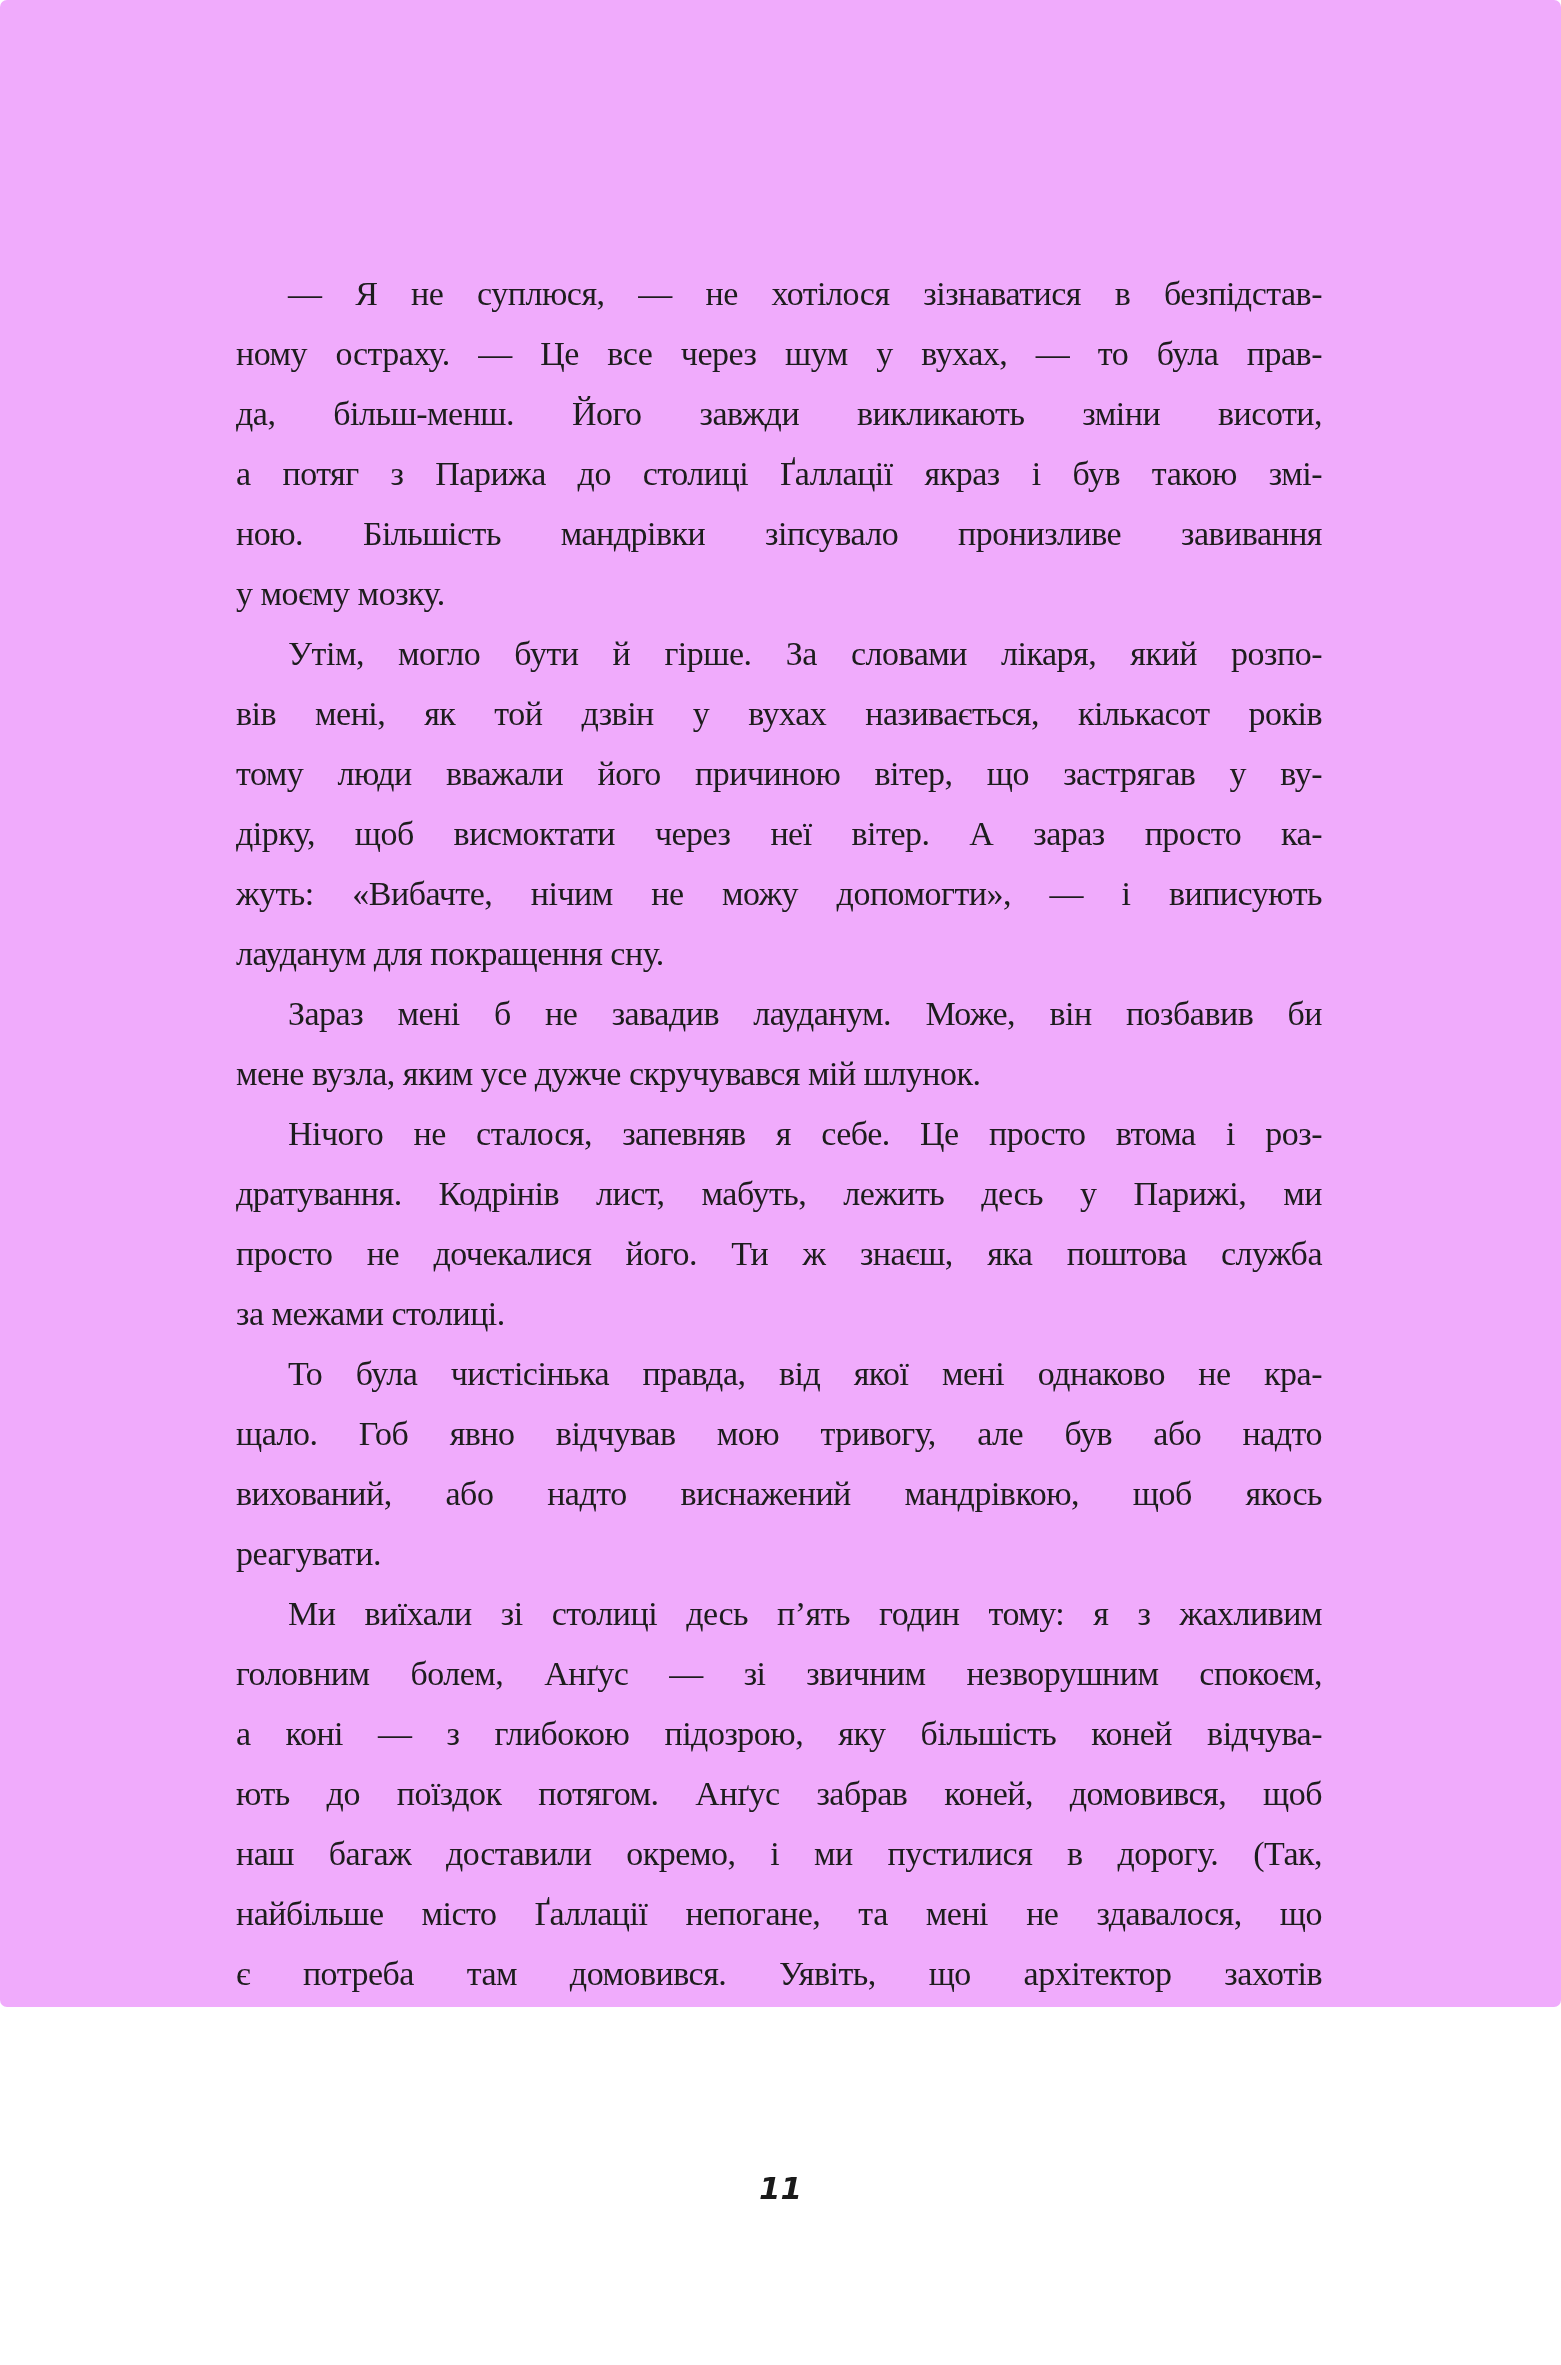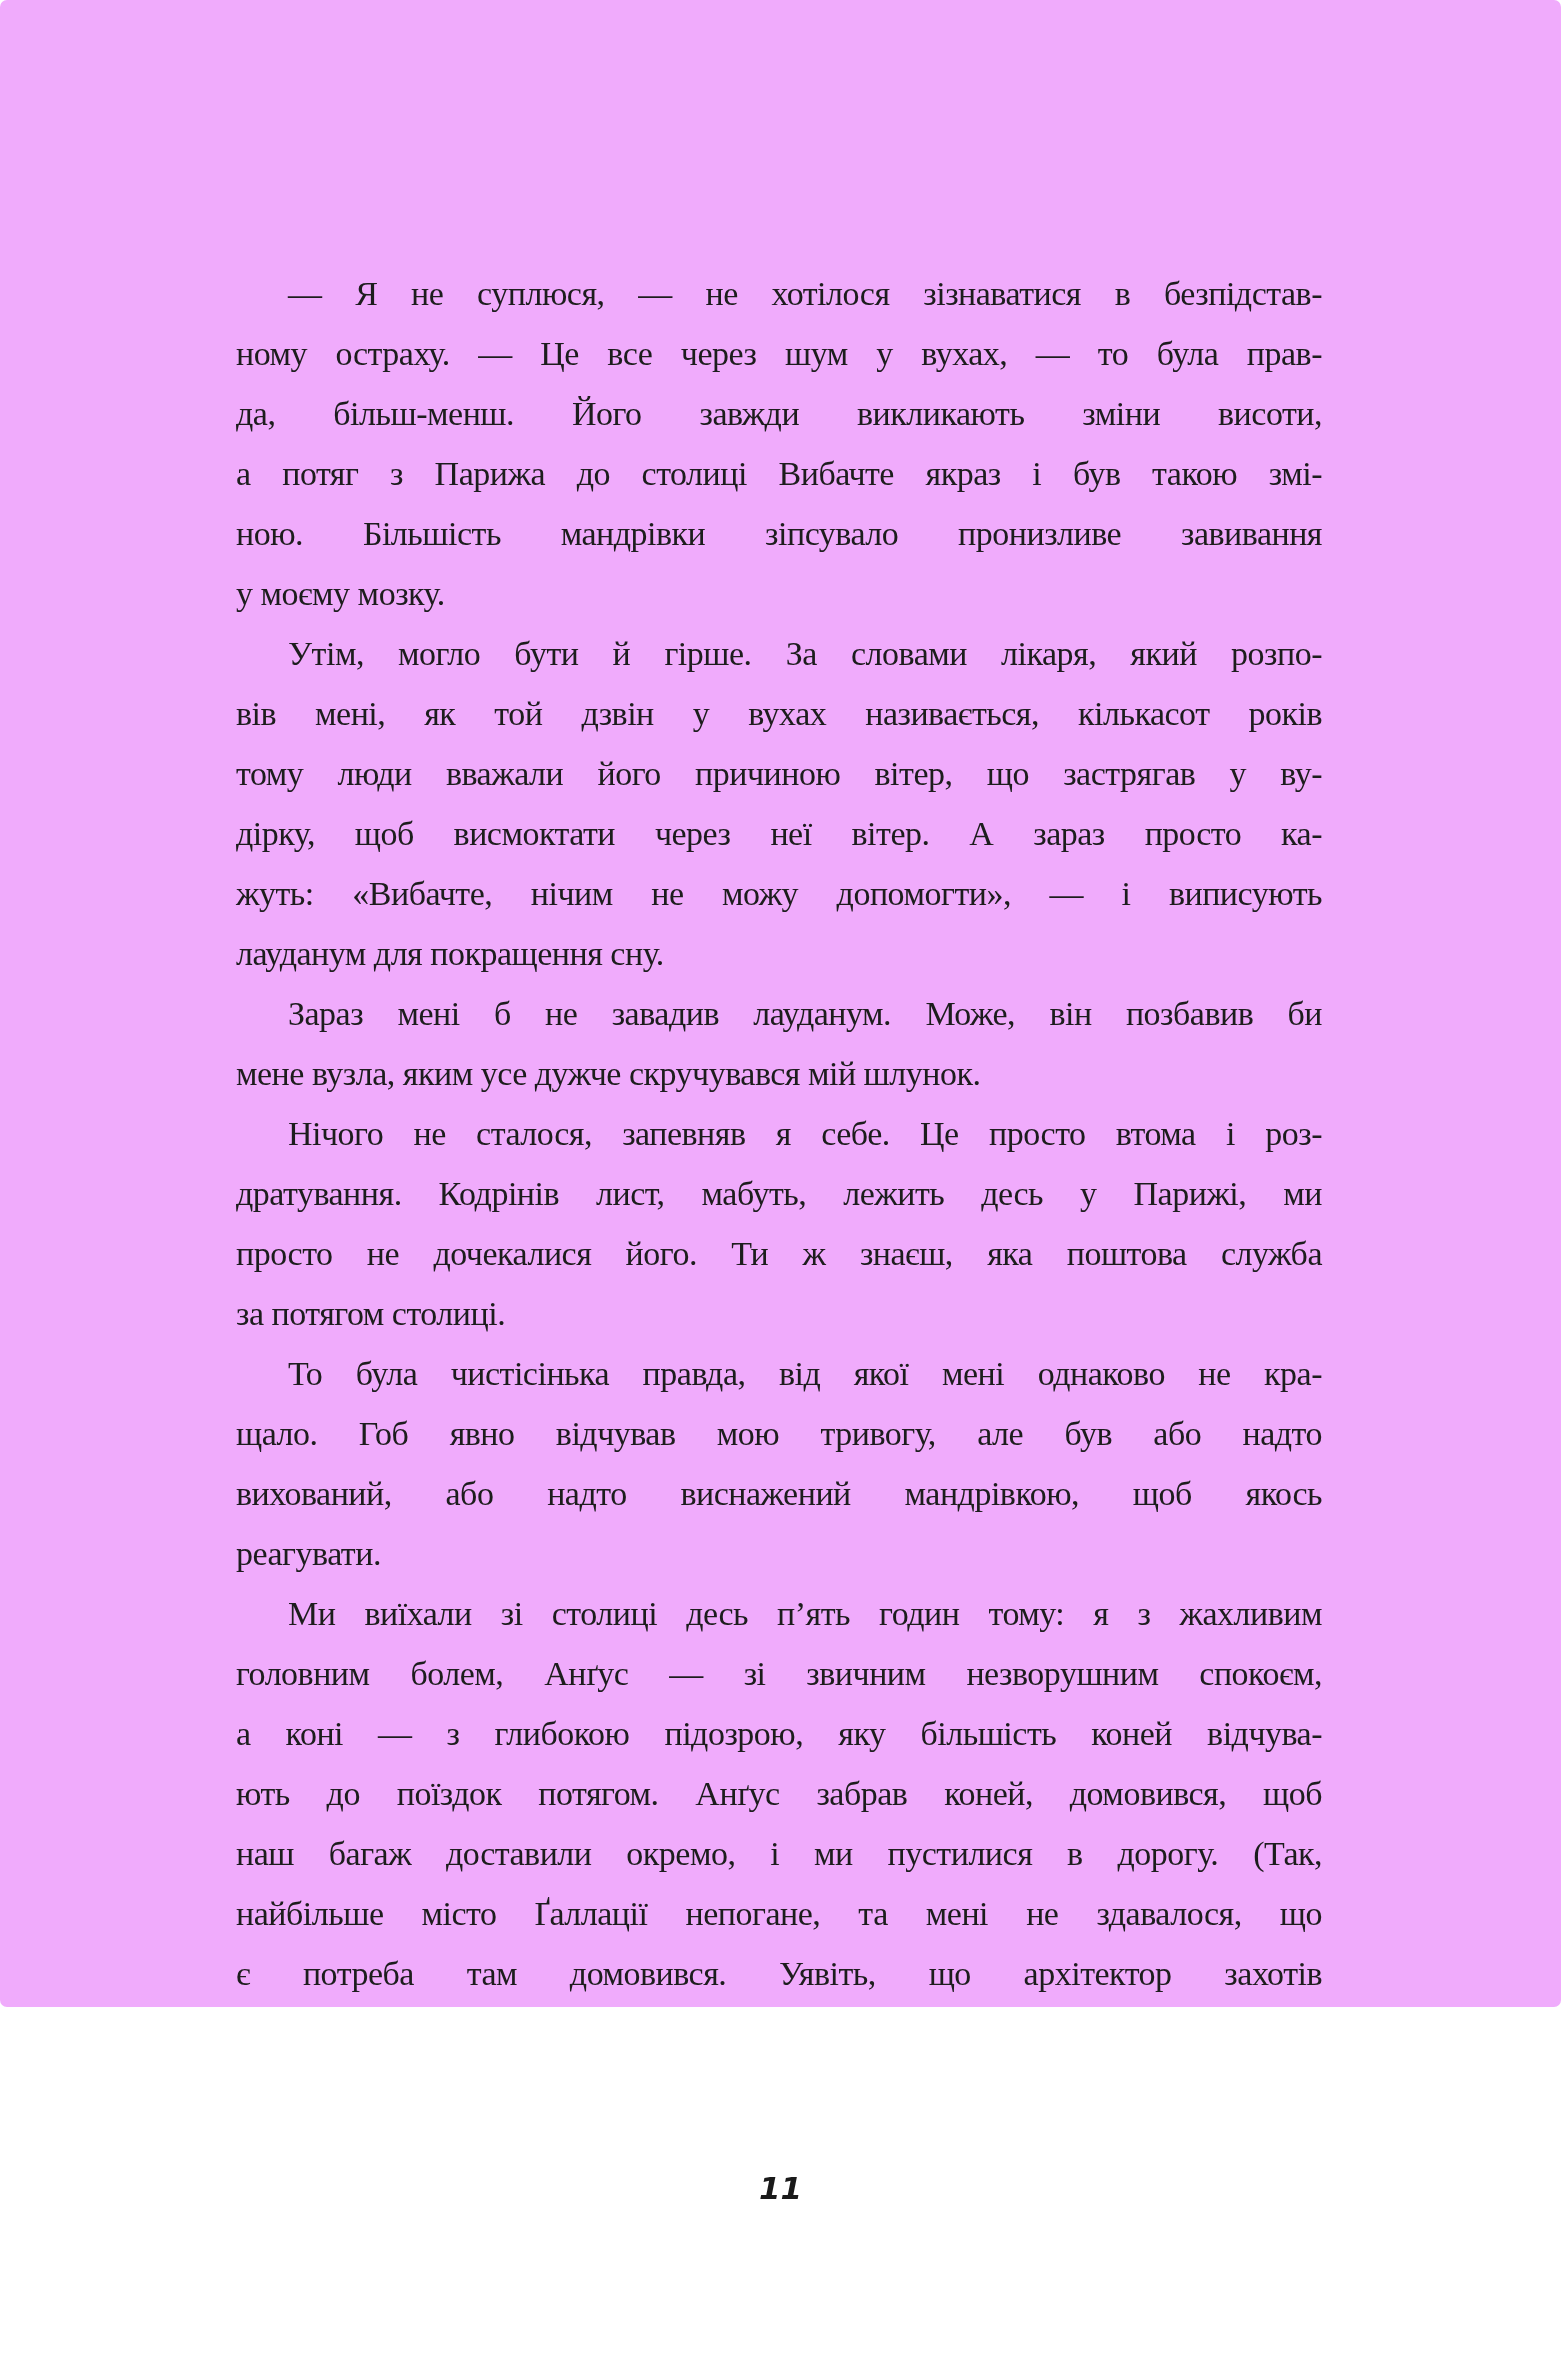--- a/index.html
+++ b/index.html
@@ -62,21 +62,21 @@
 </head>
 <body>
 
 <div class="page">
   <div class="text-block">
 
     <div>
       <span class="line indent">— Я не суплюся, — не хотілося зізнаватися в безпідстав-</span>
       <span class="line">ному остраху. — Це все через шум у вухах, — то була прав-</span>
       <span class="line">да, більш-менш. Його завжди викликають зміни висоти,</span>
-      <span class="line">а потяг з Парижа до столиці Вибачте якраз і був такою змі-</span>
+      <span class="line">а потяг з Парижа до столиці Ґаллації якраз і був такою змі-</span>
       <span class="line">ною. Більшість мандрівки зіпсувало пронизливе завивання</span>
       <span class="line last">у моєму мозку.</span>
     </div>
 
     <div>
       <span class="line indent">Утім, могло бути й гірше. За словами лікаря, який розпо-</span>
       <span class="line">вів мені, як той дзвін у вухах називається, кількасот років</span>
       <span class="line">тому люди вважали його причиною вітер, що застрягав у ву-</span>
       <span class="line">дірку, щоб висмоктати через неї вітер. А зараз просто ка-</span>
       <span class="line">жуть: «Вибачте, нічим не можу допомогти», — і виписують</span>
@@ -85,21 +85,21 @@
 
     <div>
       <span class="line indent">Зараз мені б не завадив лауданум. Може, він позбавив би</span>
       <span class="line last">мене вузла, яким усе дужче скручувався мій шлунок.</span>
     </div>
 
     <div>
       <span class="line indent">Нічого не сталося, запевняв я себе. Це просто втома і роз-</span>
       <span class="line">дратування. Кодрінів лист, мабуть, лежить десь у Парижі, ми</span>
       <span class="line">просто не дочекалися його. Ти ж знаєш, яка поштова служба</span>
-      <span class="line last">за потягом столиці.</span>
+      <span class="line last">за межами столиці.</span>
     </div>
 
     <div>
       <span class="line indent">То була чистісінька правда, від якої мені однаково не кра-</span>
       <span class="line">щало. Гоб явно відчував мою тривогу, але був або надто</span>
       <span class="line">вихований, або надто виснажений мандрівкою, щоб якось</span>
       <span class="line last">реагувати.</span>
     </div>
 
     <div>

